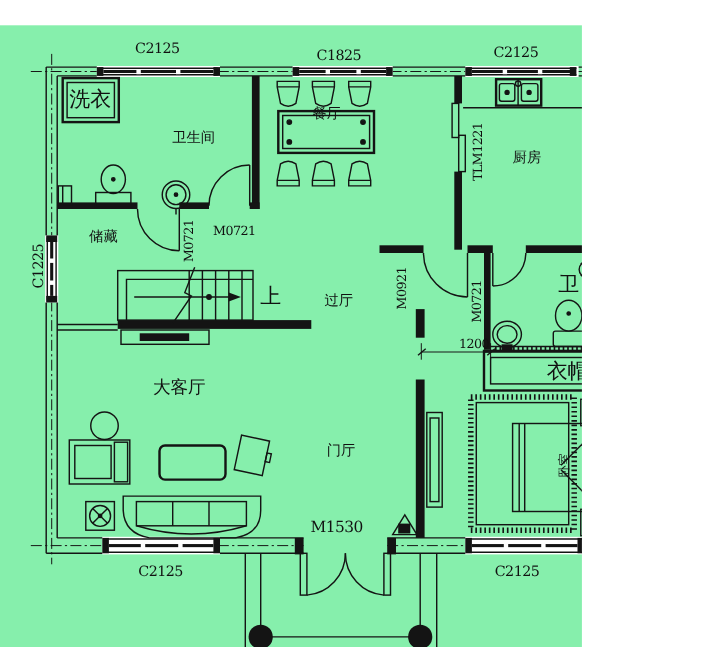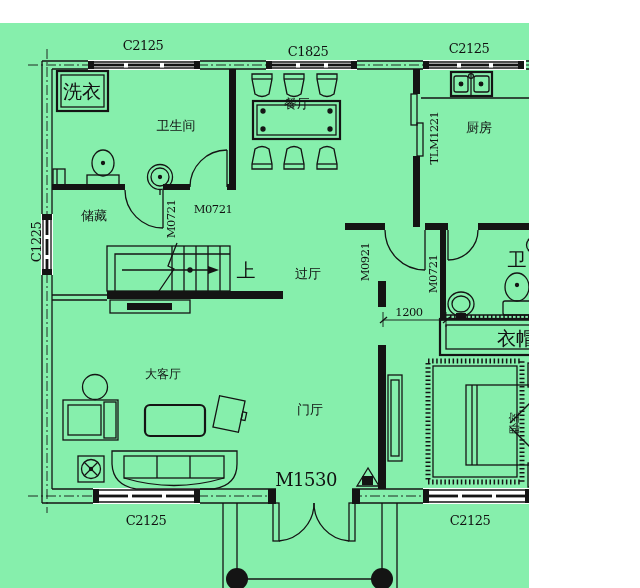--- a/index.html
+++ b/index.html
@@ -398,31 +398,31 @@
 <div class="lbl dim" style="left:308px;top:28px">C1825</div>
 <div class="lbl dim" style="left:469px;top:25px">C2125</div>
 <div class="lbl dim" style="left:146px;top:497px">C2125</div>
 <div class="lbl dim" style="left:470px;top:497px">C2125</div>
 <div class="lbl dim rot" style="left:36px;top:219px">C1225</div>
 <div class="lbl dim rot" style="left:597px;top:247px">C1225</div>
 
 <div class="lbl cn-sm" style="left:82px;top:68px">洗衣</div>
 <div class="lbl cn" style="left:176px;top:102px">卫生间</div>
 <div class="lbl cn" style="left:297px;top:80px">餐厅</div>
-<div class="lbl cn" style="left:479px;top:104px">厨房</div>
+<div class="lbl cn" style="left:479px;top:120px">厨房</div>
 <div class="lbl cn" style="left:94px;top:192px">储藏</div>
 <div class="lbl cn" style="left:308px;top:250px">过厅</div>
 <div class="lbl cn-sm" style="left:517px;top:236px">卫</div>
 <div class="lbl cn-sm" style="left:516px;top:315px">衣帽</div>
-<div class="lbl cn" style="left:163px;top:351px;font-size:12px">大客厅</div>
+<div class="lbl cn" style="left:163px;top:330px;font-size:16px">大客厅</div>
 <div class="lbl cn" style="left:310px;top:386px">门厅</div>
 <div class="lbl rot" style="left:514px;top:400px;font-size:11px">卧室</div>
 
 <div class="lbl dim-sm rot" style="left:172px;top:196px">M0721</div>
 <div class="lbl dim-sm" style="left:213px;top:187px">M0721</div>
 <div class="lbl dim-sm rot" style="left:435px;top:115px">TLM1221</div>
 <div class="lbl dim-sm rot" style="left:366px;top:239px">M0921</div>
 <div class="lbl dim-sm rot" style="left:434px;top:251px">M0721</div>
-<div class="lbl dim-sm" style="left:306px;top:457px;font-size:18px">M1530</div>
-<div class="lbl dim-sm" style="left:409px;top:290px">1200</div>
+<div class="lbl dim-sm" style="left:306px;top:457px;font-size:14px">M1530</div>
+<div class="lbl dim-sm" style="left:431px;top:290px">1200</div>
 <div class="lbl cn-sm" style="left:246px;top:247px">上</div>
 
 </div>
 
 </body></html>

